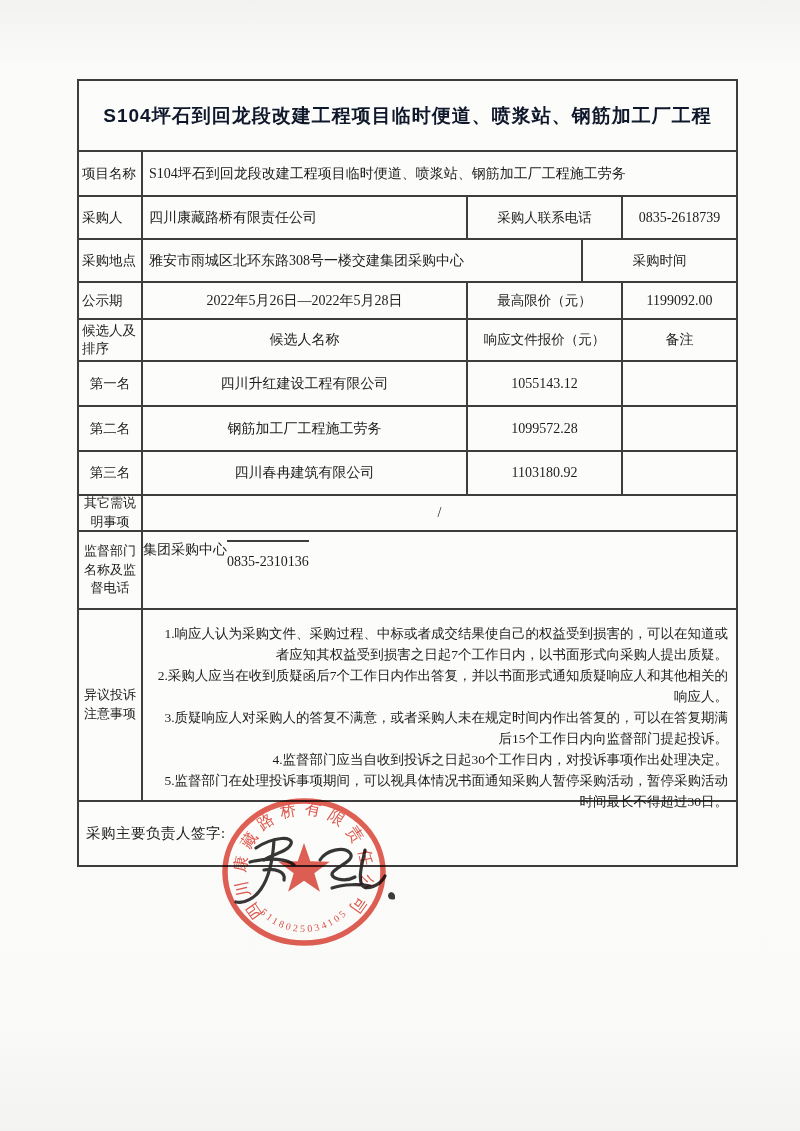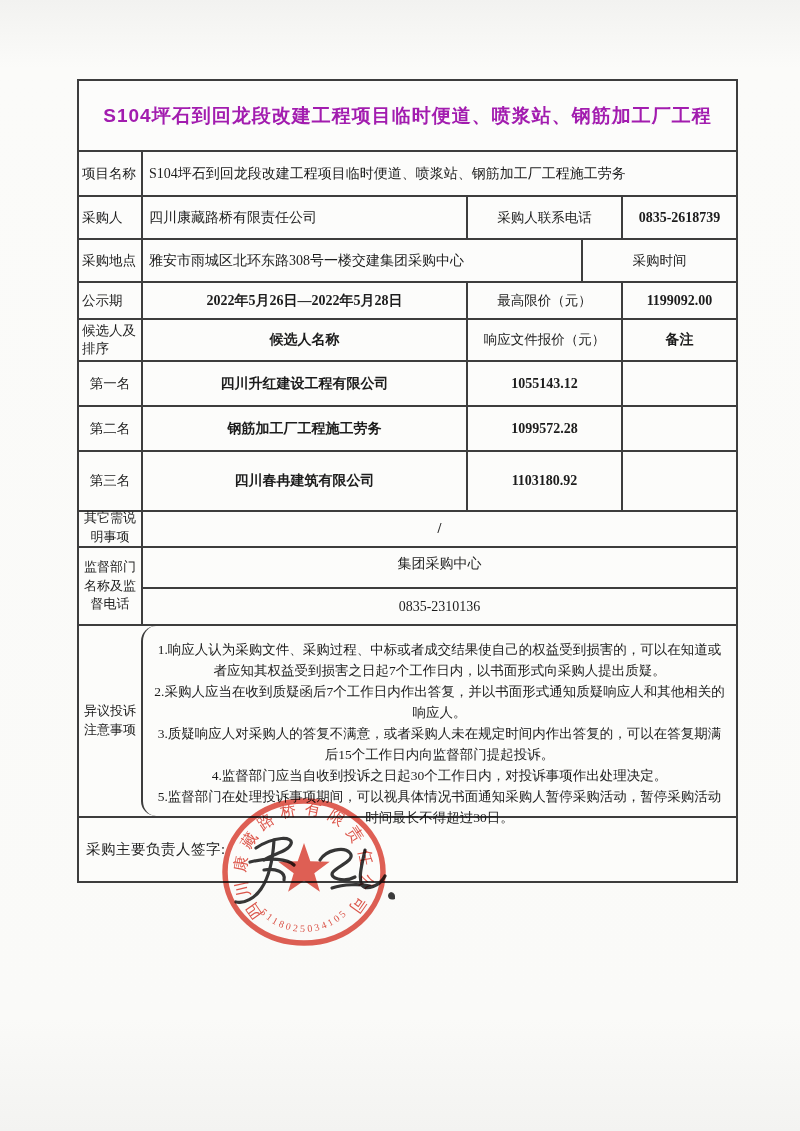--- a/index.html
+++ b/index.html
@@ -25,41 +25,41 @@
   .w1 { width:62px; }
   .w3 { width:155px; justify-content:center; text-align:center; }
   .w4 { width:115px; justify-content:center; text-align:center; }
   .grow { flex:1; min-width:0; }
 
   .title-row { height:69px; align-items:center; justify-content:center; }
   .title {
     width:100%; text-align:center;
     font-family:"Liberation Sans", sans-serif;
     font-weight:700; font-size:19px; line-height:26px; letter-spacing:1px;
-    color:#a21caf;
+    color:#0f172a;
   }
 
   .lab { font-size:13.5px; padding-left:3px; line-height:1.3; word-break:break-all; }
   .lab-c { font-size:13.5px; justify-content:center; text-align:center; line-height:1.45; word-break:break-all; padding:0 2px; }
   .val-l { font-size:14px; padding:20px 6px; line-height:1.4; word-break:break-all; }
-  .val-c { font-size:14px; justify-content:center; text-align:center; padding:0 4px;font-weight:bold; }
+  .val-c { font-size:14px; justify-content:center; text-align:center; padding:0 4px; }
 
   .h45{height:45px} .h43{height:43px} .h37{height:37px} .h42{height:42px}
-  .h44{height:60px} .h36{height:36px}
+  .h44{height:44px} .h36{height:36px}
 
   .sup-group { height:78px; }
-  .sup-right { flex:1; display:flex; flex-direction:column; border-left:2px solid #3d3d3d; }
+  .sup-right { flex:1; display:flex; flex-direction:row; border-left:2px solid #3d3d3d; }
   .sup-sub { display:flex; align-items:center; justify-content:center; font-size:14px; }
   .sup-sub.a { height:35px; }
   .sup-sub.b { height:41px; border-top:2px solid #3d3d3d;margin-top:8px; }
 
   .obj-row { height:192px; }
   .obj-text {
     display:block; padding:13px 8px 6px 8px;
-    font-size:13.5px; line-height:1.56; word-break:break-all; text-align:center;border-radius:15px;
+    font-size:13.5px; line-height:1.56; word-break:break-all; text-align:right;
   }
   .sig-row { height:65px; }
   .sig-label { font-size:14.5px; padding-left:7px; letter-spacing:0.5px; }
 
   .overlay { position:absolute; pointer-events:none; }
   #signature { left:228px; top:826px; z-index:3; }
   #stamp { left:218px; top:794px; z-index:4; mix-blend-mode:multiply; opacity:0.9; }
   .stamp-text { fill:#dc4438; font-family:"Liberation Serif", serif; }
 </style>
 </head>
@@ -122,21 +122,21 @@
     </div>
 
     <div class="row h44">
       <div class="c w1 lab-c">第三名</div>
       <div class="c grow val-c">四川春冉建筑有限公司</div>
       <div class="c w3 val-c">1103180.92</div>
       <div class="c w4 val-c"></div>
     </div>
 
     <div class="row h36">
-      <div class="c w1 lab-c" style="font-size:13px;font-family:Liberation Mono, monospace;">其它需说明事项</div>
+      <div class="c w1 lab-c" style="font-size:13px;">其它需说明事项</div>
       <div class="c grow val-c">/</div>
     </div>
 
     <div class="row sup-group">
       <div class="c w1 lab-c" style="font-size:13px;">监督部门名称及监督电话</div>
       <div class="sup-right">
         <div class="sup-sub a">集团采购中心</div>
         <div class="sup-sub b">0835-2310136</div>
       </div>
     </div>

